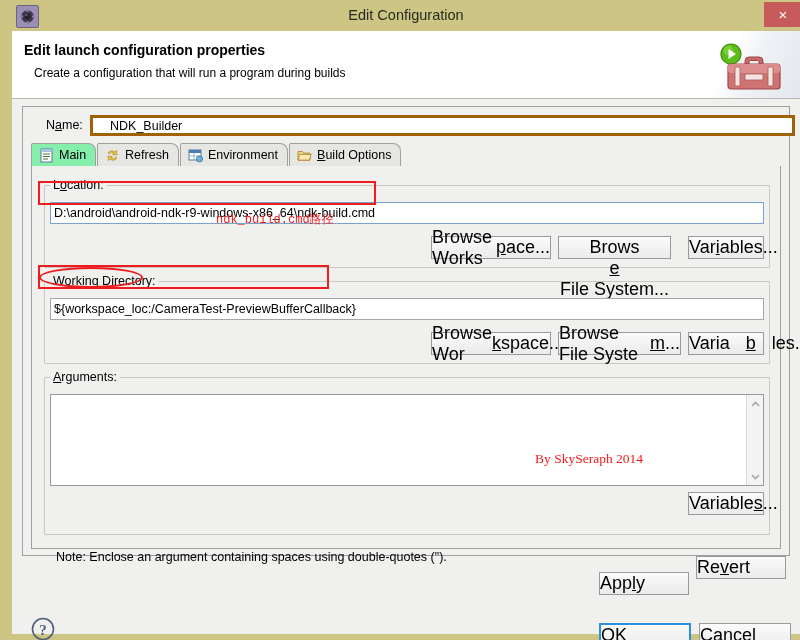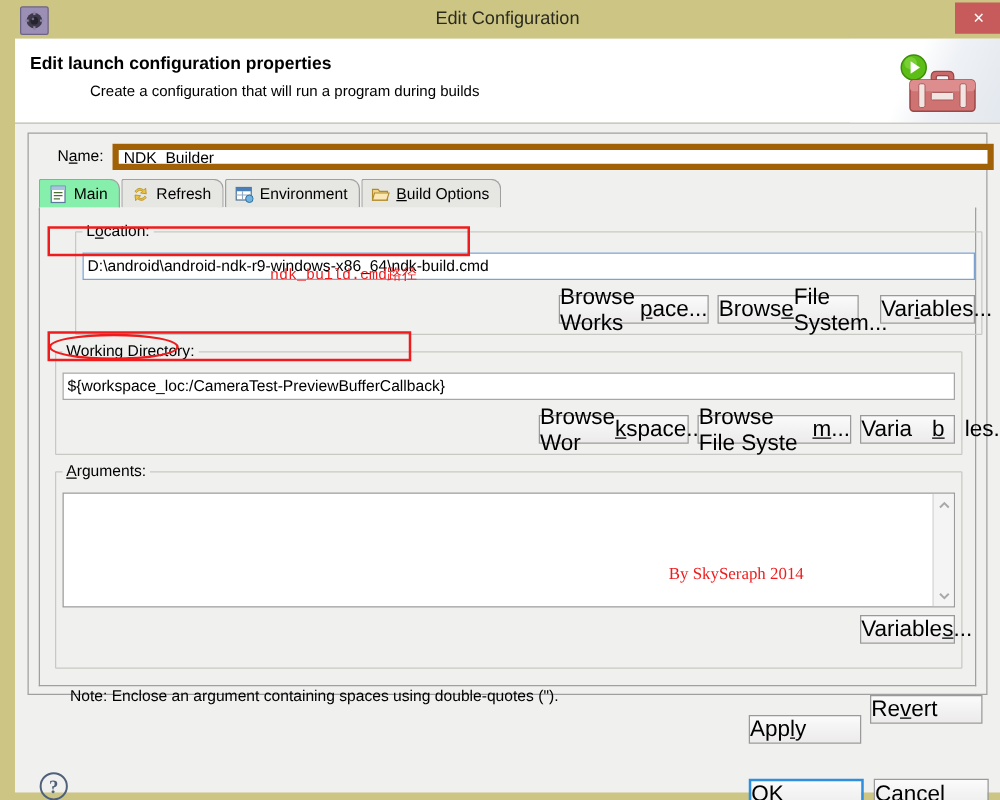--- a/index.html
+++ b/index.html
@@ -50,21 +50,21 @@
     border-bottom:1px solid #b9b9b0;
     box-sizing:border-box;
     overflow:hidden;
   }
   .banner-title{
     position:absolute;left:12px;top:11px;
     font-size:14px;font-weight:bold;color:#000;
   }
   .banner-sub{
     position:absolute;left:22px;top:35px;
-    font-size:12px;color:#000;margin-left:38px;
+    font-size:12px;color:#000;
   }
   .banner-art{
     position:absolute;right:0;top:0;width:120px;height:67px;
     background:linear-gradient(115deg,#ffffff 0%,#ffffff 40%,#eef1f5 62%,#e3e8ee 100%);
   }
   .toolbox{position:absolute;right:18px;top:22px;width:56px;height:38px;}
   .play-badge{position:absolute;right:58px;top:12px;width:22px;height:22px;}
   
   .body-panel{
     position:absolute;left:10px;top:75px;width:768px;height:450px;
@@ -73,24 +73,24 @@
     box-sizing:border-box;
   }
   .name-row{
     position:absolute;left:23px;top:8px;width:750px;height:22px;
   }
   .name-label{
     position:absolute;left:0;top:3px;font-size:12.5px;
   }
   .name-input{
     position:absolute;left:44px;top:0;width:705px;height:21px;
-    background:#fff;border:5px solid #a16207;
+    background:#fff;border:3px solid #a16207;
     box-sizing:border-box;
     font-family:"Liberation Sans",sans-serif;font-size:12.5px;
-    padding:0 4px;color:#000;outline:none;
+    padding:0 17px;color:#000;outline:none;
   }
   
   .tabstrip{
     position:absolute;left:8px;top:36px;width:750px;height:24px;
     border-bottom:1px solid #a0a0a0;
   }
   .tab{
     position:relative;float:left;height:23px;
     display:flex;align-items:center;
     padding:0 9px 0 7px;
@@ -284,30 +284,30 @@
               <path d="M2.6 6.4 H14.2 L12.4 12.1 H1 z" fill="#fae9b5" stroke="#b08b2e" stroke-width="0.9"></path>
             </svg>
           </span>
           <span><u>B</u>uild Options</span>
         </div>
 
       </div>
 
       <div class="tabcontent">
 
-        <div class="group" style="left:28px;top:12px;width:726px;height:90px;">
+        <div class="group" style="left:12px;top:12px;width:726px;height:90px;">
           <div class="group-frame"></div>
           <div class="group-legend"><span>L</span><u>o</u><span>cation:</span></div>
           <input class="txtinput" style="position: absolute; left: 6px; top: 24px; width: 714px; height: 22px;" value="D:\android\android-ndk-r9-windows-x86_64\ndk-build.cmd">
           <div class="btn" style="position:absolute;left:387px;top:58px;width:120px;height:23px;">
             <span>Browse Works</span>
               <u>p</u>
               <span>ace...</span>
           </div>
-          <div class="btn" style="position:absolute;left:514px;top:58px;width:113px;height:23px;">
+          <div class="btn" style="position:absolute;left:514px;top:58px;width:113px;height:23px;flex-direction:column;">
             <span>Brows</span>
               <u>e</u>
               <span> File System...</span>
           </div>
           <div class="btn" style="position:absolute;left:644px;top:58px;width:76px;height:23px;">
             <span>Var</span>
               <u>i</u>
               <span>ables...</span>
           </div>
         </div>

